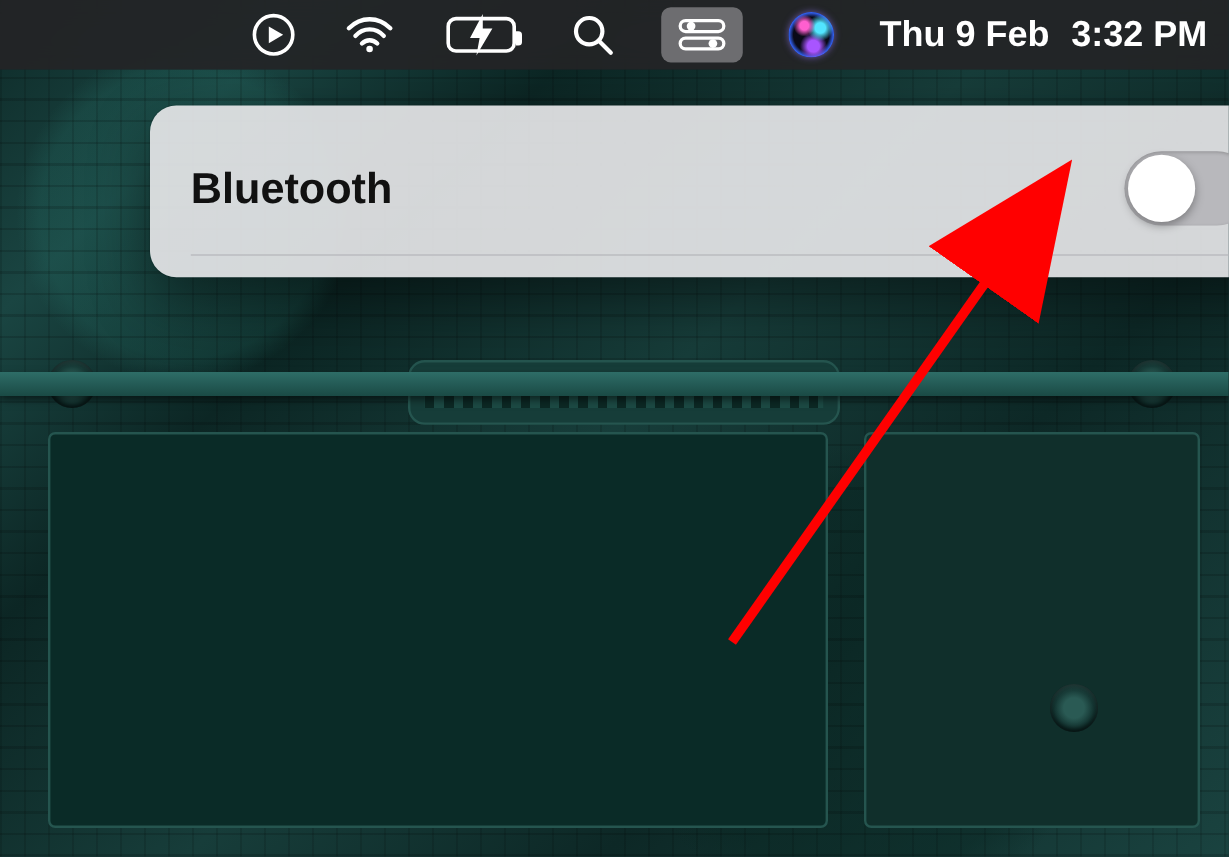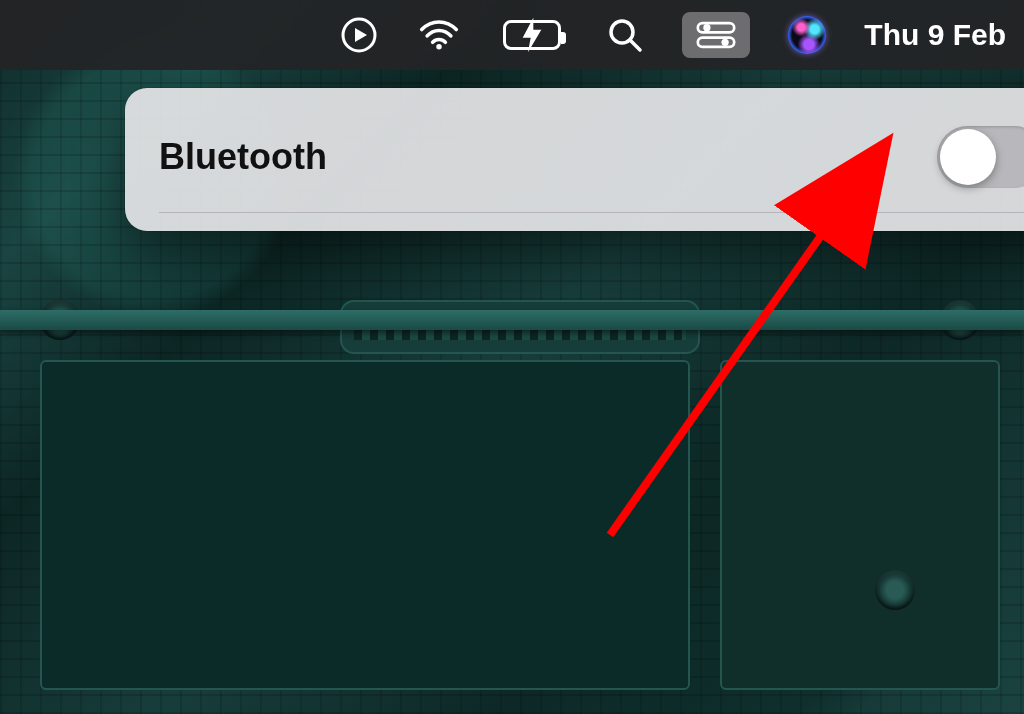--- a/index.html
+++ b/index.html
@@ -54,21 +54,21 @@
       background: radial-gradient(circle, #2a5a54 30%, #0a2422 70%);
       box-shadow: inset 0 2px 4px rgba(255,255,255,0.1), inset 0 -2px 4px rgba(0,0,0,0.6);
     }
     .s1 { left: 40px; top: 300px; }
     .s2 { left: 940px; top: 300px; }
     .s3 { left: 875px; top: 570px; }
 
     .menubar {
       position: absolute;
       top: 0; left: 0; right: 0;
-      height: 70px;
+      height: 58px;
       background: rgba(36, 36, 38, 0.92);
       backdrop-filter: blur(10px);
       display: flex;
       align-items: center;
       padding: 0 18px;
       color: #fff;
       z-index: 10;
     }
     .menubar-right {
       margin-left: auto;
@@ -238,20 +238,21 @@
         <circle cx="32" cy="25" r="4" fill="#fff"></circle>
       </svg>
     </div>
 
     <div class="mb-icon">
       <div class="siri-orb"></div>
     </div>
 
     <div class="datetime">
       <span>Thu 9 Feb</span>
+      <span>3:32 PM</span>
     </div>
   </div>
 </div>
 
 <div class="panel">
   <div class="panel-row">
     <div class="panel-title">Bluetooth</div>
     <div class="toggle">
       <div class="toggle-knob"></div>
     </div>

